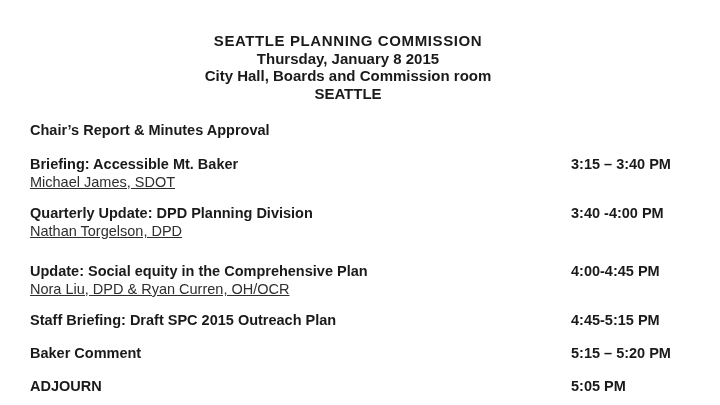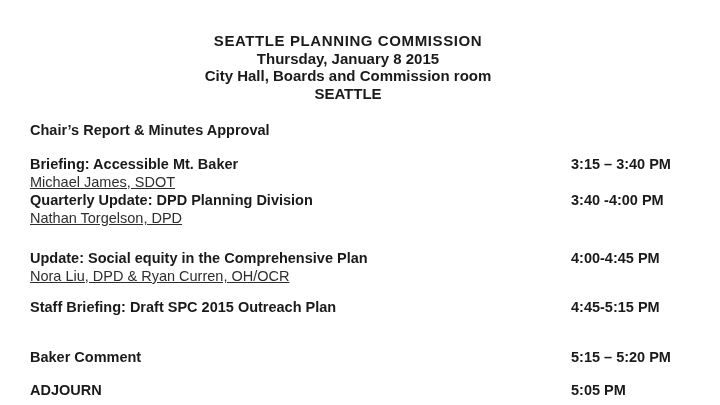--- a/index.html
+++ b/index.html
@@ -74,21 +74,21 @@
   </header>
 
   <main class="body">
 
     <div class="row" style="margin-bottom:16px">
       <div class="item-text">
         <div class="item-title">Chair’s Report &amp; Minutes Approval</div>
       </div>
     </div>
 
-    <div class="row" style="">
+    <div class="row" style="margin-bottom:13px">
       <div class="item-text">
         <div class="item-title">Briefing: Accessible Mt. Baker</div>
         <div class="item-presenter">Michael James, SDOT</div>
       </div>
       <div class="item-time">3:15 – 3:40 PM</div>
     </div>
 
     <div class="row" style="margin-bottom:22px">
       <div class="item-text">
         <div class="item-title">Quarterly Update: DPD Planning Division</div>
@@ -98,21 +98,21 @@
     </div>
 
     <div class="row" style="margin-bottom:13px">
       <div class="item-text">
         <div class="item-title">Update: Social equity in the Comprehensive Plan</div>
         <div class="item-presenter">Nora Liu, DPD &amp; Ryan Curren, OH/OCR</div>
       </div>
       <div class="item-time">4:00-4:45 PM</div>
     </div>
 
-    <div class="row" style="margin-bottom:32px">
+    <div class="row" style="margin-bottom:15px">
       <div class="item-text">
         <div class="item-title">Staff Briefing: Draft SPC 2015 Outreach Plan</div>
       </div>
       <div class="item-time">4:45-5:15 PM</div>
     </div>
 
     <div class="row" style="margin-bottom:15px">
       <div class="item-text">
         <div class="item-title">Baker Comment</div>
       </div>

